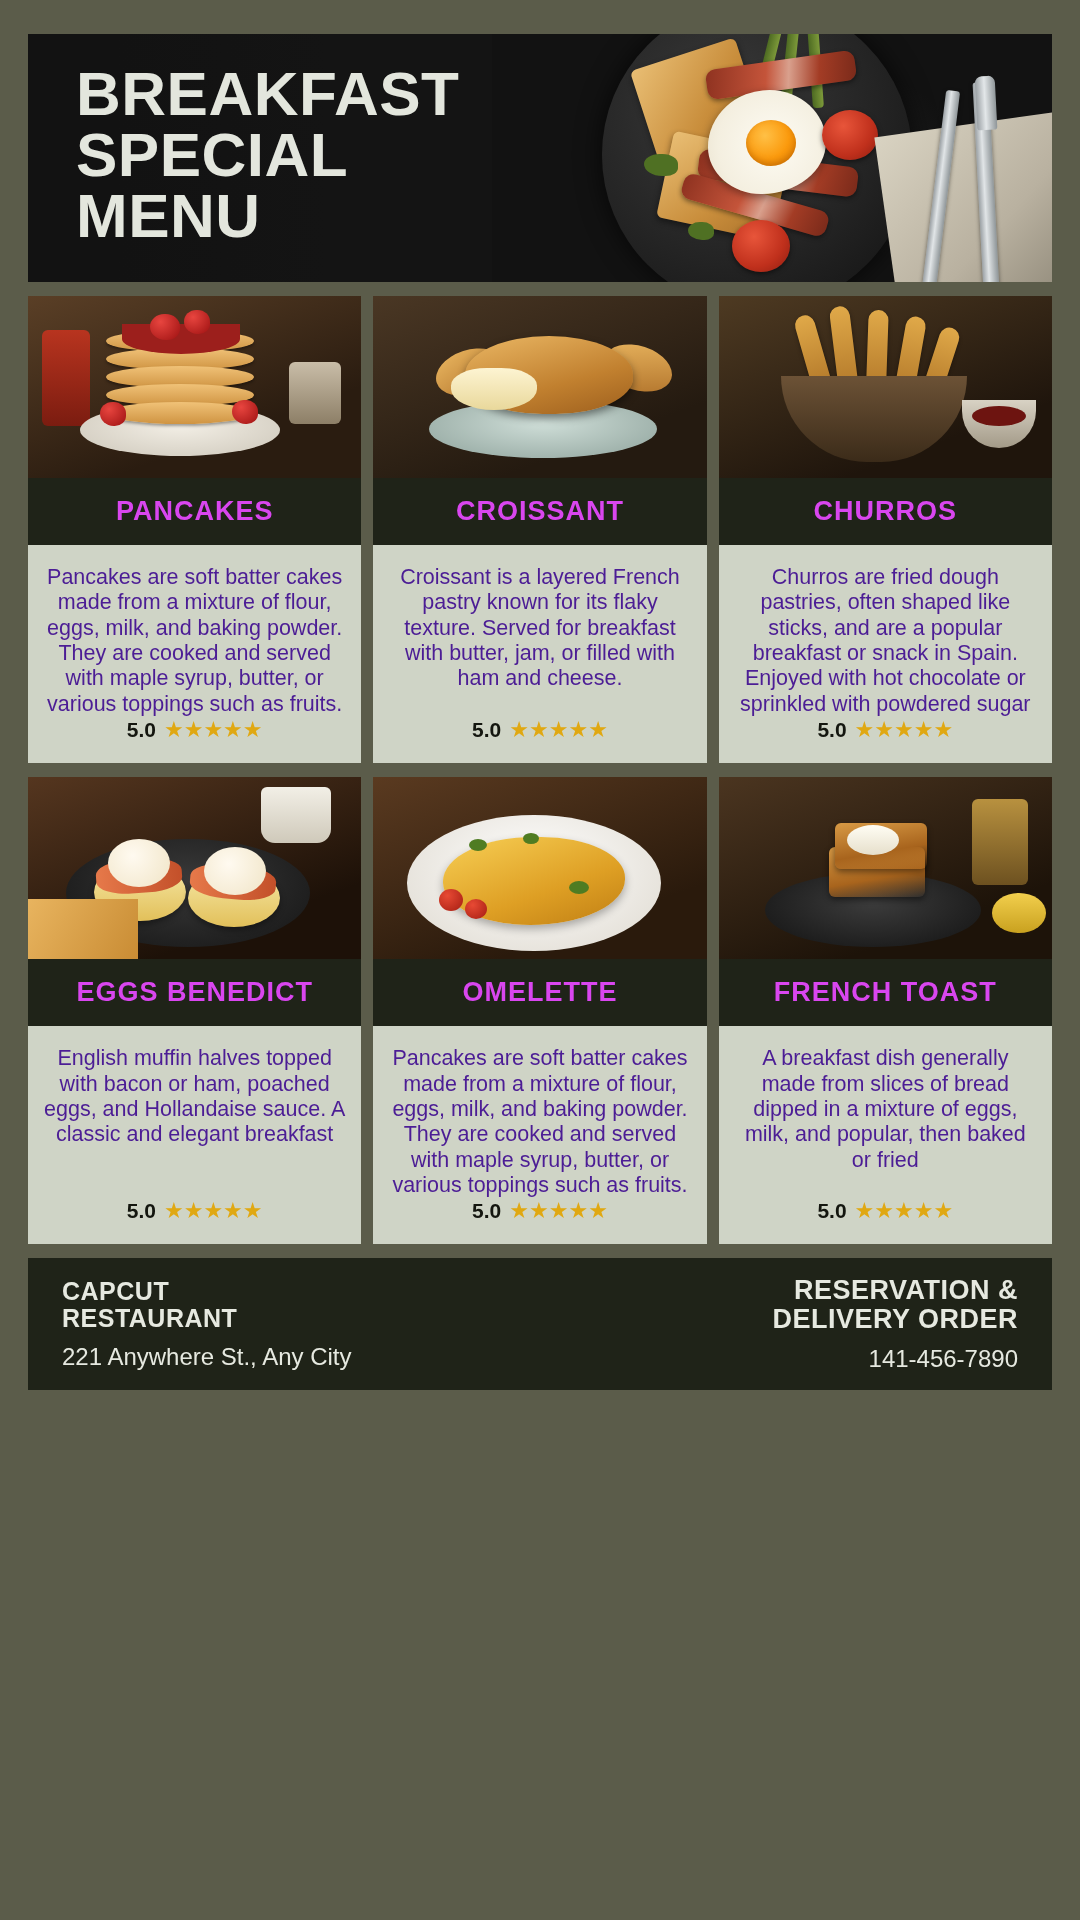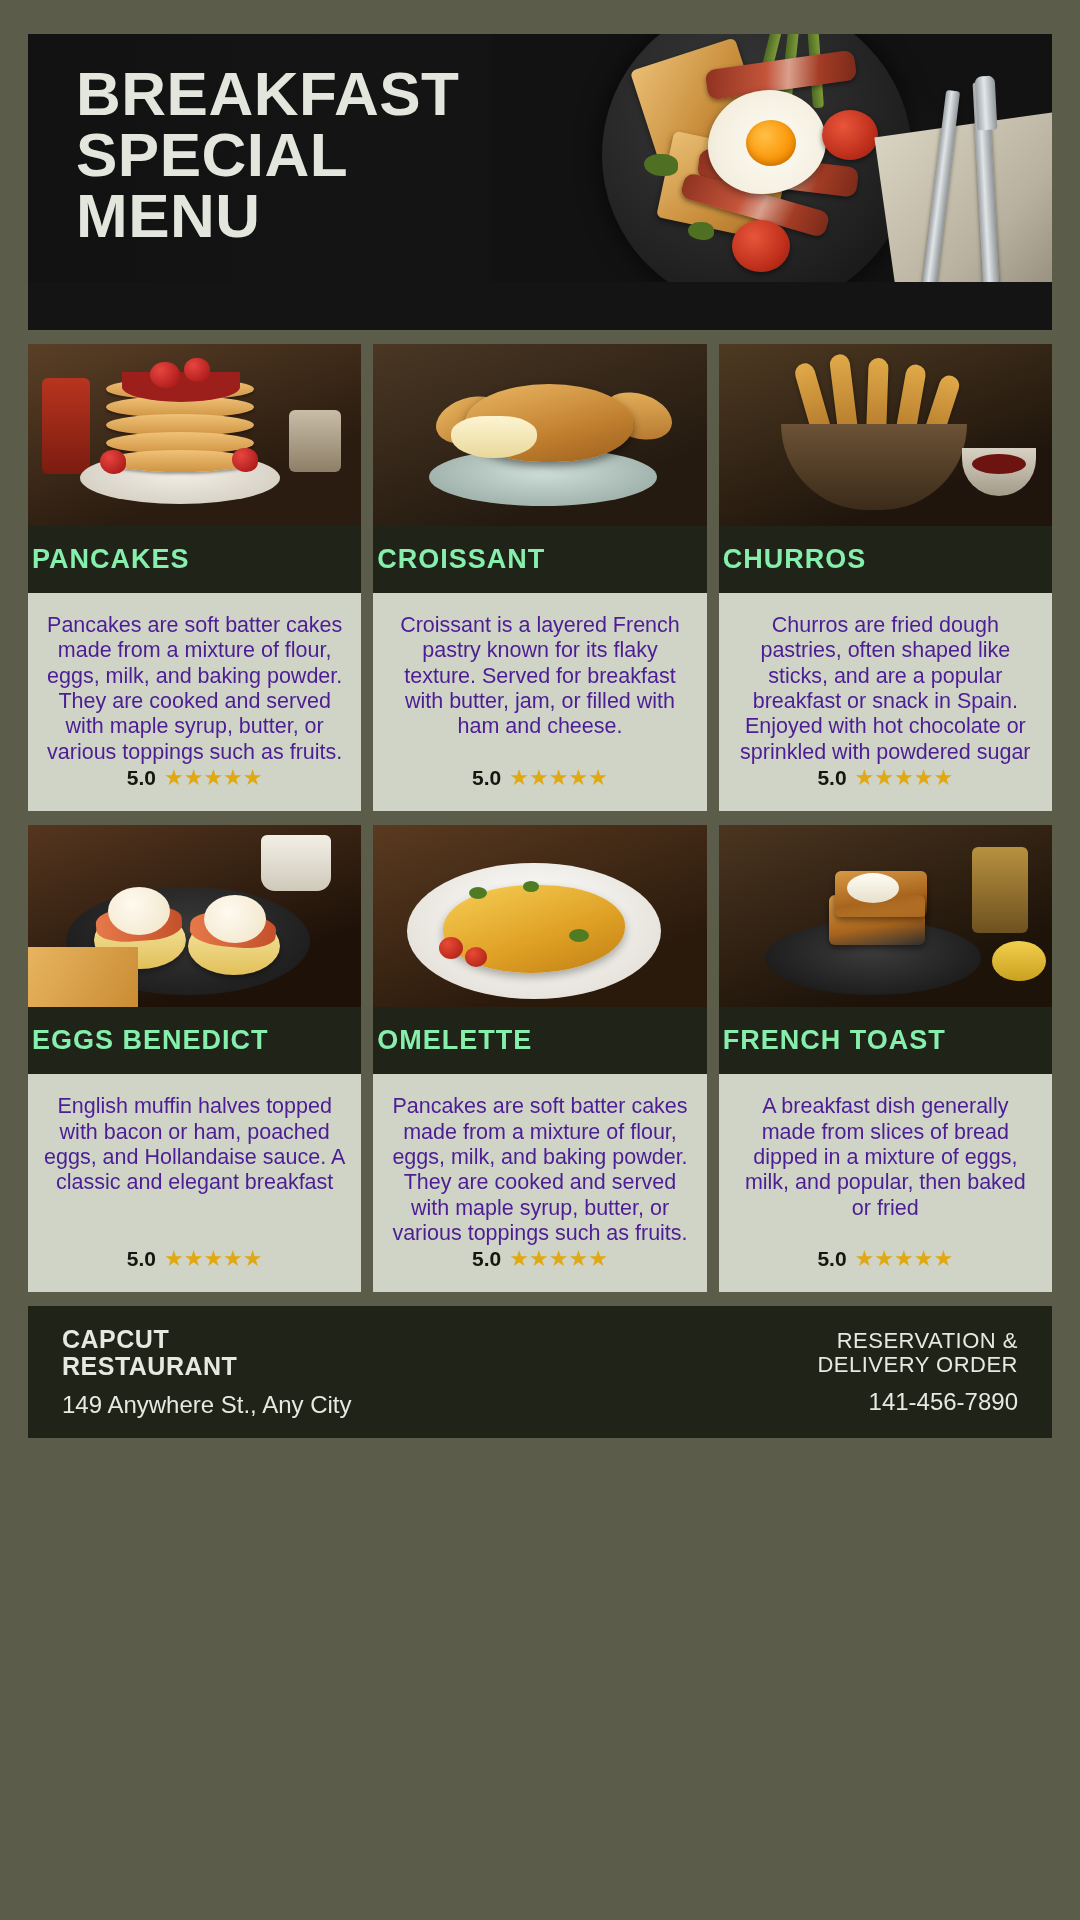--- a/index.html
+++ b/index.html
@@ -12,21 +12,21 @@
   .page {
     position: relative;
     width: 1080px; height: 1920px;
     background: #5b5c4a;
     padding: 34px 28px 30px 28px;
   }
 
   
   .hero {
     position: relative;
-    height: 296px;
+    height: 248px;
     background: #141414;
     overflow: hidden;
     display: block;
   }
   .hero-title {
     position: absolute;
     left: 48px; top: 30px;
     color: #e3e6dd;
     font-size: 62px;
     font-weight: 700;
@@ -153,24 +153,25 @@
   }
   .card { display: flex; flex-direction: column; }
   .card-photo {
     height: 182px;
     position: relative;
     overflow: hidden;
     background: #2b2318;
   }
   .card-title {
     background: #1f2318;
-    color: #86efac;
+    color: #d946ef;
     font-size: 27px;
     font-weight: 700;
     letter-spacing: 1px;
+    text-align: center;
     padding: 18px 4px;
     text-transform: uppercase;
   }
   .card-body {
     background: #cfd4c6;
     flex: 1;
     padding: 20px 16px 14px 16px;
     display: flex;
     flex-direction: column;
     justify-content: space-between;
@@ -248,21 +249,21 @@
     padding: 0 34px;
   }
   .f-left .brand {
     font-size: 25px; font-weight: 700; line-height: 1.1; letter-spacing: .5px;
     text-transform: uppercase;
     white-space: pre-line;
   }
   .f-left .addr { font-size: 24px; margin-top: 10px; }
   .f-right { text-align: right; }
   .f-right .head {
-    font-size: 22px; font-weight: 400; line-height: 1.1; letter-spacing: .5px;
+    font-size: 27px; font-weight: 700; line-height: 1.1; letter-spacing: .5px;
     text-transform: uppercase;
     white-space: pre-line;
     text-align: right;
   }
   .f-right .phone { font-size: 24px; margin-top: 10px; }
 </style>
 </head>
 <body>
 
 <div class="page">
@@ -432,21 +433,21 @@
         </div>
       </div>
     </div>
 
   </div>
 
   <div class="footer">
     <div class="f-left">
       <div class="brand">CAPCUT
 RESTAURANT</div>
-      <div class="addr">149 Anywhere St., Any City</div>
+      <div class="addr">221 Anywhere St., Any City</div>
     </div>
     <div class="f-right">
       <div class="head">RESERVATION &amp;
 DELIVERY ORDER</div>
       <div class="phone">141-456-7890</div>
     </div>
   </div>
 
 </div>
 

